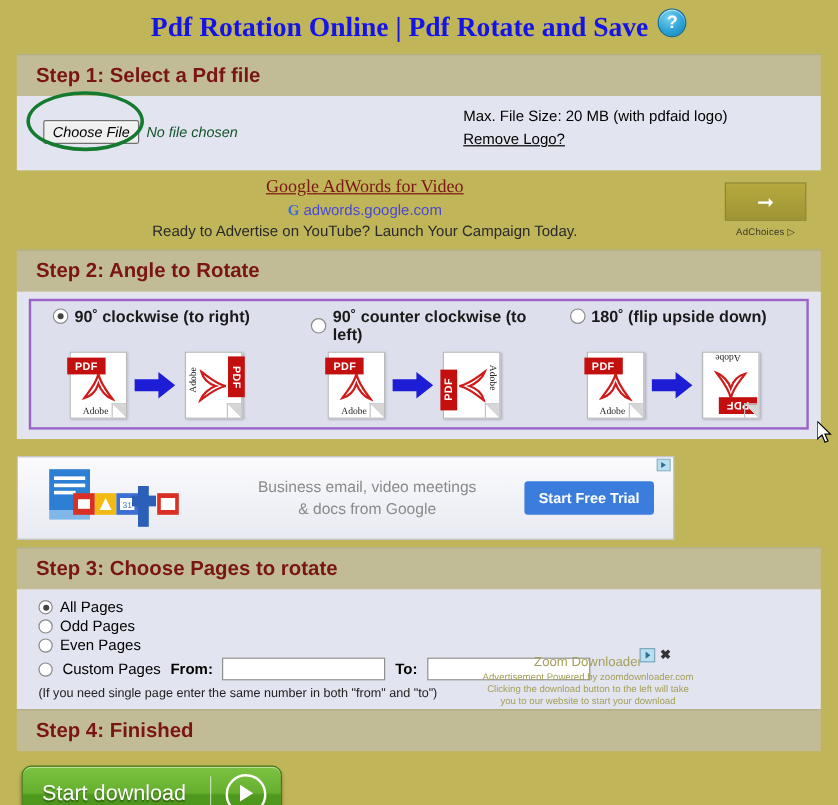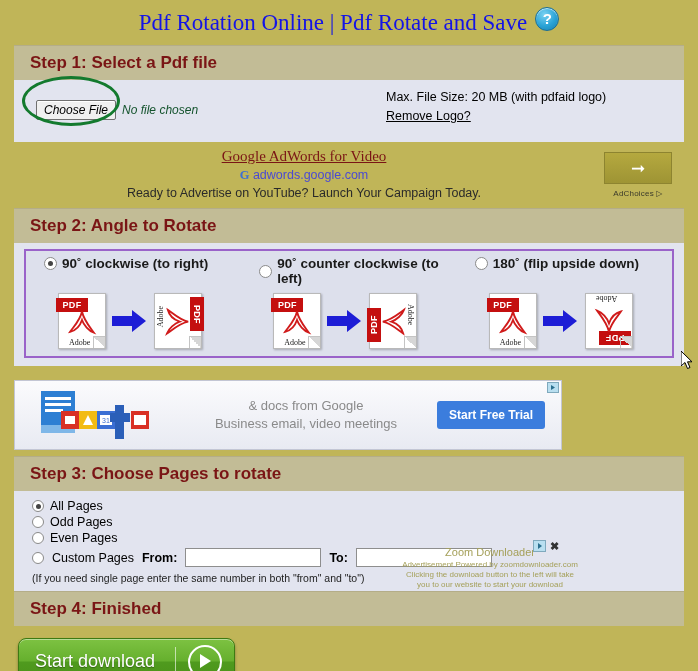--- a/index.html
+++ b/index.html
@@ -11,21 +11,21 @@
     position:relative;
   }
   .page{position:relative;width:698px;height:671px;}
 
   
   .title-bar{
     height:45px;display:flex;align-items:center;justify-content:center;
     gap:8px;
   }
   .title-text{
-    color:#1414e6;font-size:23px;font-weight:normal;
+    color:#1414e6;font-size:23px;font-weight:bold;
     font-family:"Liberation Serif", serif;
     letter-spacing:0px;
   }
   .help-icon{
     width:22px;height:22px;border-radius:50%;
     background:radial-gradient(circle at 38% 30%, #79d2f2 0%, #2aa3d6 55%, #1a7fae 100%);
     border:1px solid #1a6e96;
     color:#fff;font-weight:bold;font-size:15px;line-height:21px;text-align:center;
     box-shadow:inset 0 1px 1px rgba(255,255,255,.7);
     display:inline-block;position:relative;top:-4px;
@@ -367,22 +367,22 @@
           <rect x="82" y="26" width="18" height="18" fill="#3b6fd4"></rect>
             <rect x="85" y="30" width="12" height="10" fill="#fff"></rect>
             <text x="91" y="38" font-size="7" text-anchor="middle" fill="#3b6fd4" font-family="sans-serif">31</text>
           <rect x="100" y="20" width="9" height="34" fill="#2b5fb8"></rect>
             <rect x="95" y="28" width="20" height="9" fill="#2b5fb8"></rect>
           <rect x="116" y="26" width="18" height="18" fill="#d93025"></rect>
             <rect x="119" y="30" width="12" height="10" fill="#fff"></rect>
         </svg>
       </div>
       <div class="gad-text">
+        <div>Business email, video meetings</div>
         <div>&amp; docs from Google</div>
-        <div>Business email, video meetings</div>
       </div>
       <div class="gad-btn">Start Free Trial</div>
       <svg class="gad-adc" viewBox="0 0 12 11">
         <rect x="0.5" y="0.5" width="11" height="10" fill="#b9dff0" stroke="#7fa9bd"></rect>
         <polygon points="4,3 8,5.5 4,8" fill="#2a6f8f"></polygon>
       </svg>
     </div>
   </div>
 
   <div class="panel" style="margin-top:6px;">

